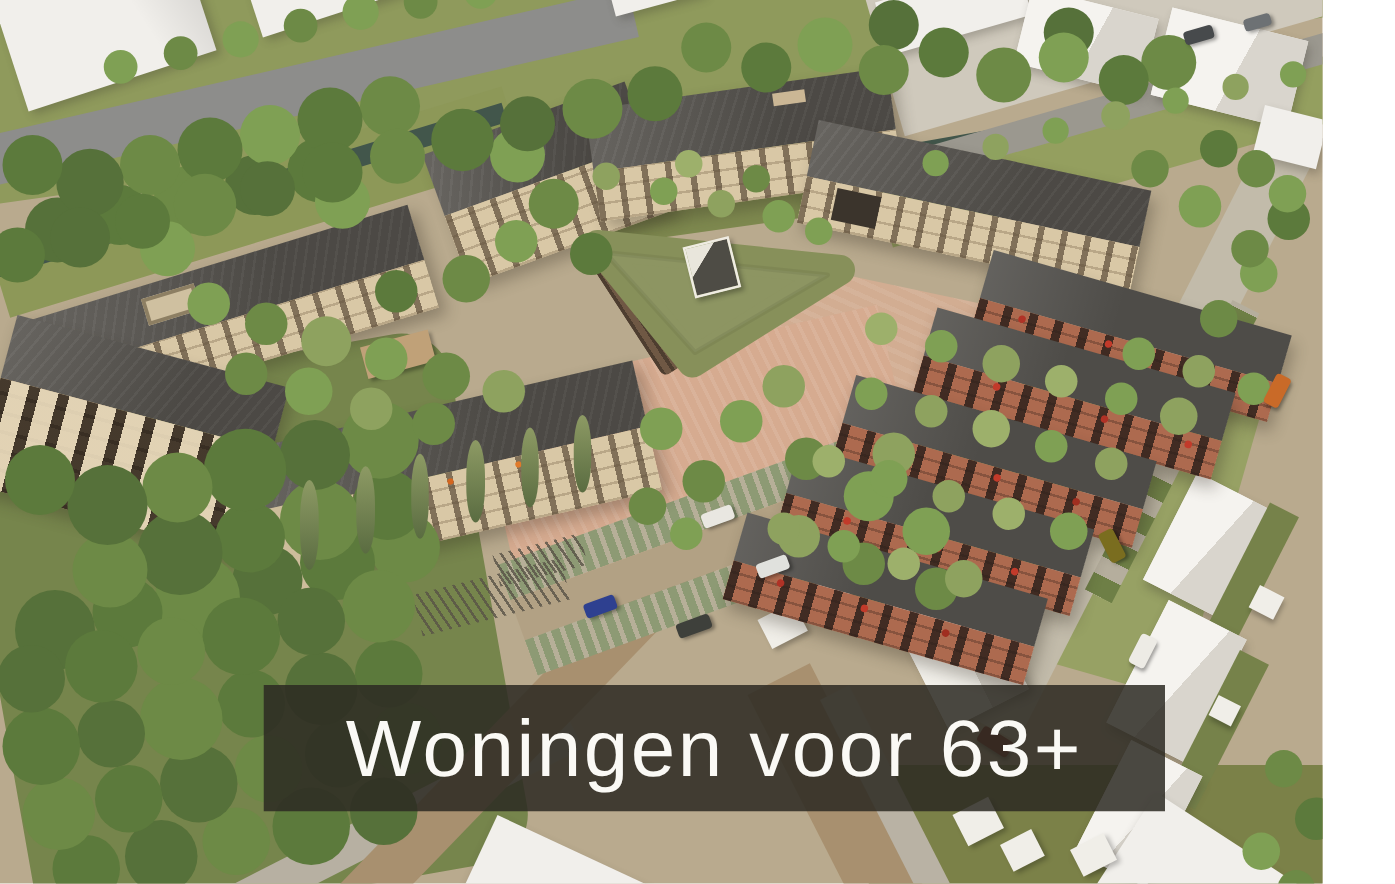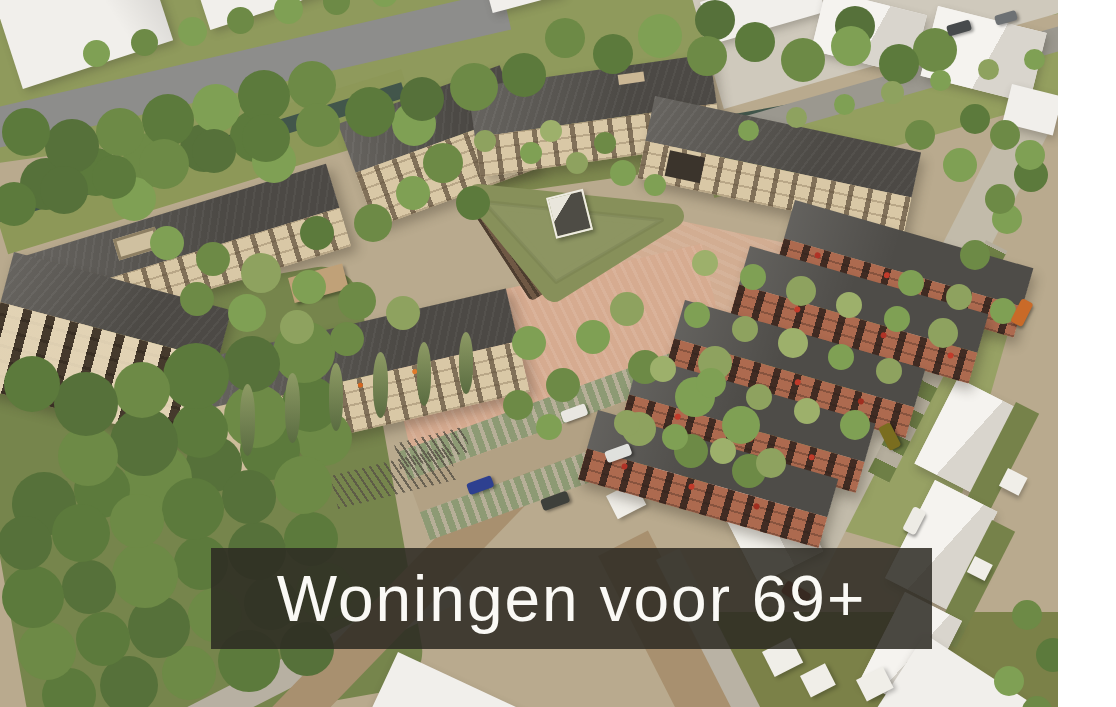--- a/index.html
+++ b/index.html
@@ -177,17 +177,17 @@
     <div class="car" style="left:466px;top:484px;width:26px;height:12px;transform:rotate(-20deg);background:#2e4090;"></div>
     <div class="car" style="left:540px;top:500px;width:28px;height:12px;transform:rotate(-20deg);background:#3e403b;"></div>
     <div class="car" style="left:1022px;top:298px;width:13px;height:26px;transform:rotate(27deg);background:#c96a28;"></div>
     <div class="car" style="left:914px;top:506px;width:14px;height:26px;transform:rotate(27deg);background:#edebe5;"></div>
     <div class="car" style="left:946px;top:26px;width:24px;height:11px;transform:rotate(-16deg);background:#474a4c;"></div>
     <div class="car" style="left:994px;top:16px;width:22px;height:10px;transform:rotate(-16deg);background:#6d7174;"></div>
     <div class="car" style="left:878px;top:428px;width:13px;height:26px;transform:rotate(-27deg);background:#7a6d1f;"></div>
     <div class="car" style="left:788px;top:580px;width:28px;height:14px;transform:rotate(32deg);background:#7c2a20;"></div>
 
     <div class="banner">
-      <div class="banner-text">Woningen voor 69+</div>
+      <div class="banner-text">Woningen voor 63+</div>
     </div>
 
   </div>
 </div>
 
 </body></html>

